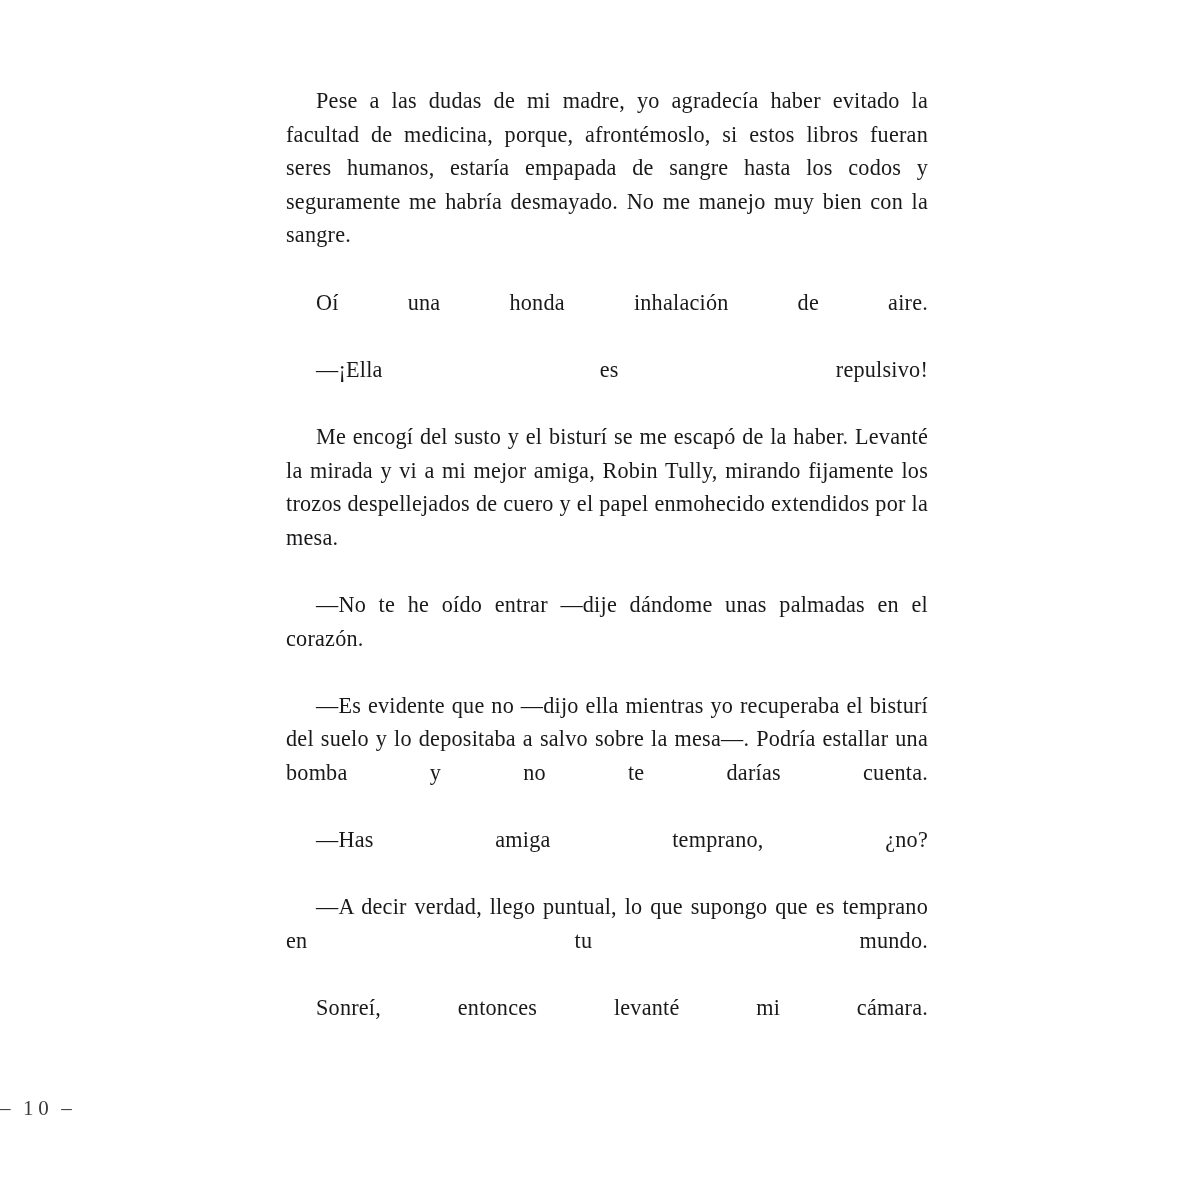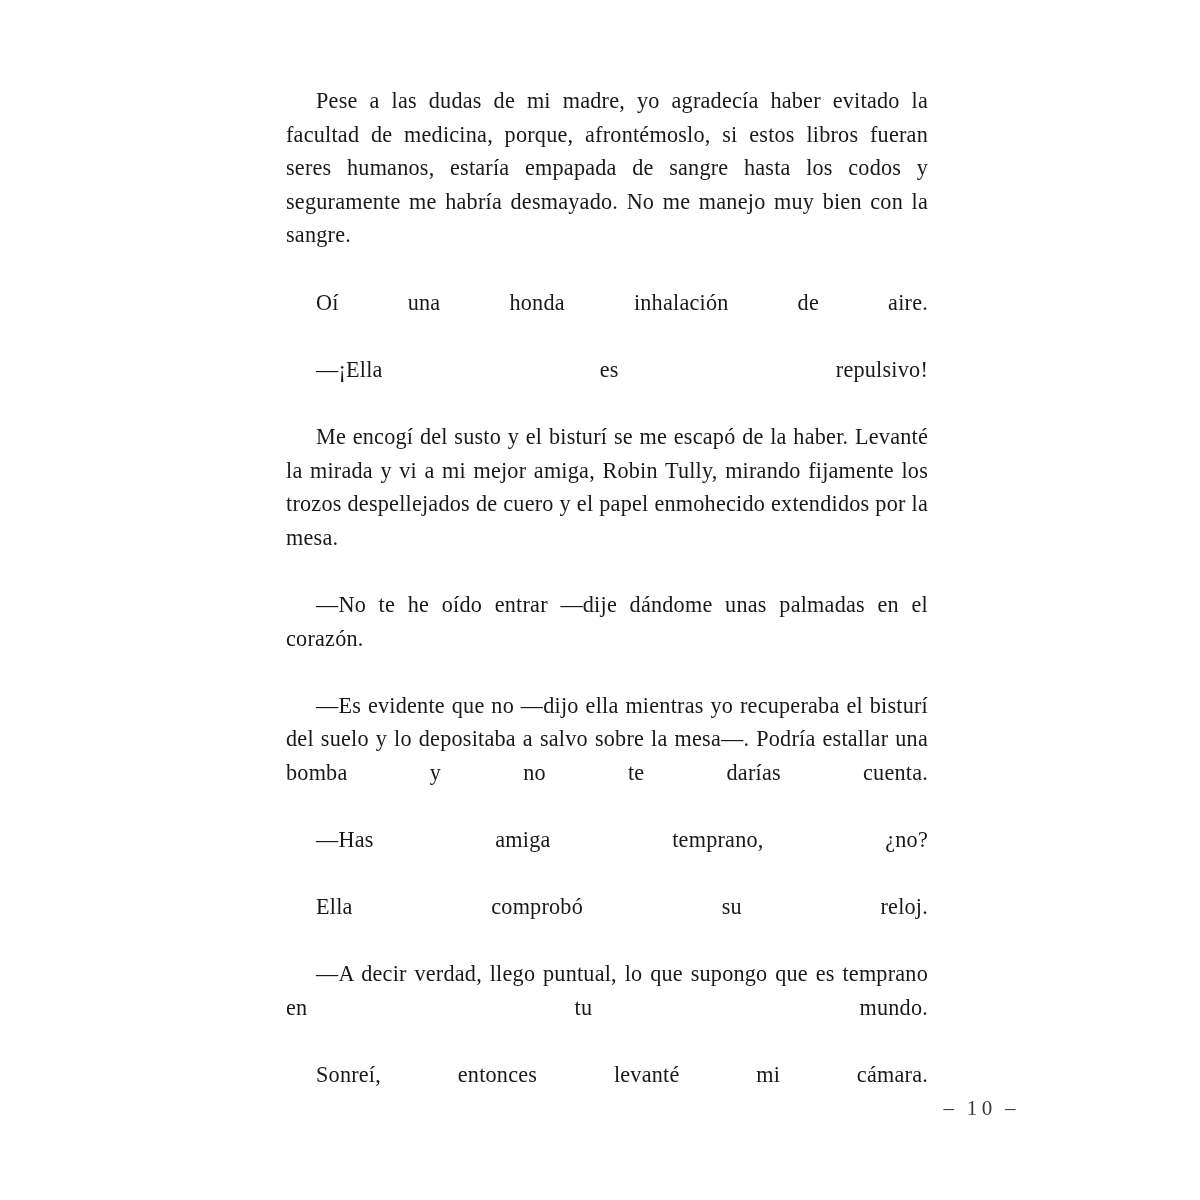--- a/index.html
+++ b/index.html
@@ -50,21 +50,21 @@
     content: "";
     display: inline-block;
     width: 100%;
   }
 
   .folio {
     position: absolute;
     left: 0;
     right: 0;
     top: 1096px;
-    text-align: right;
+    text-align: left;
     font-family: "Liberation Serif", "DejaVu Serif", serif;
     font-size: 21px;
     color: #3a3a3c;
     letter-spacing: 0.22em;
   }
 
   .folio .dash {
     color: #3a3a3c;
   }
 
@@ -80,21 +80,20 @@
 <div class="page">
 
   <div class="text-column body-text">
     <p class="para">Pese a las dudas de mi madre, yo agradecía haber evitado la facultad de medicina, porque, afrontémoslo, si estos libros fueran seres humanos, estaría empapada de sangre hasta los codos y seguramente me habría desmayado. No me manejo muy bien con la sangre.</p>
     <p class="para">Oí una honda inhalación de aire.</p>
     <p class="para">—¡Ella es repulsivo!</p>
     <p class="para">Me encogí del susto y el bisturí se me escapó de la haber. Levanté la mirada y vi a mi mejor amiga, Robin Tully, mirando fijamente los trozos despellejados de cuero y el papel enmohecido extendidos por la mesa.</p>
     <p class="para">—No te he oído entrar —dije dándome unas palmadas en el corazón.</p>
     <p class="para">—Es evidente que no —dijo ella mientras yo recuperaba el bisturí del suelo y lo depositaba a salvo sobre la mesa—. Podría estallar una bomba y no te darías cuenta.</p>
     <p class="para">—Has amiga temprano, ¿no?</p>
-    <p class="para">Ella comprobó su reloj.</p>
     <p class="para">—A decir verdad, llego puntual, lo que supongo que es temprano en tu mundo.</p>
     <p class="para">Sonreí, entonces levanté mi cámara.</p>
 
   </div>
 
   <div class="folio">
     <span class="dash">–</span><span class="folio-number">10</span><span class="dash">–</span>
   </div>
 
 </div>

